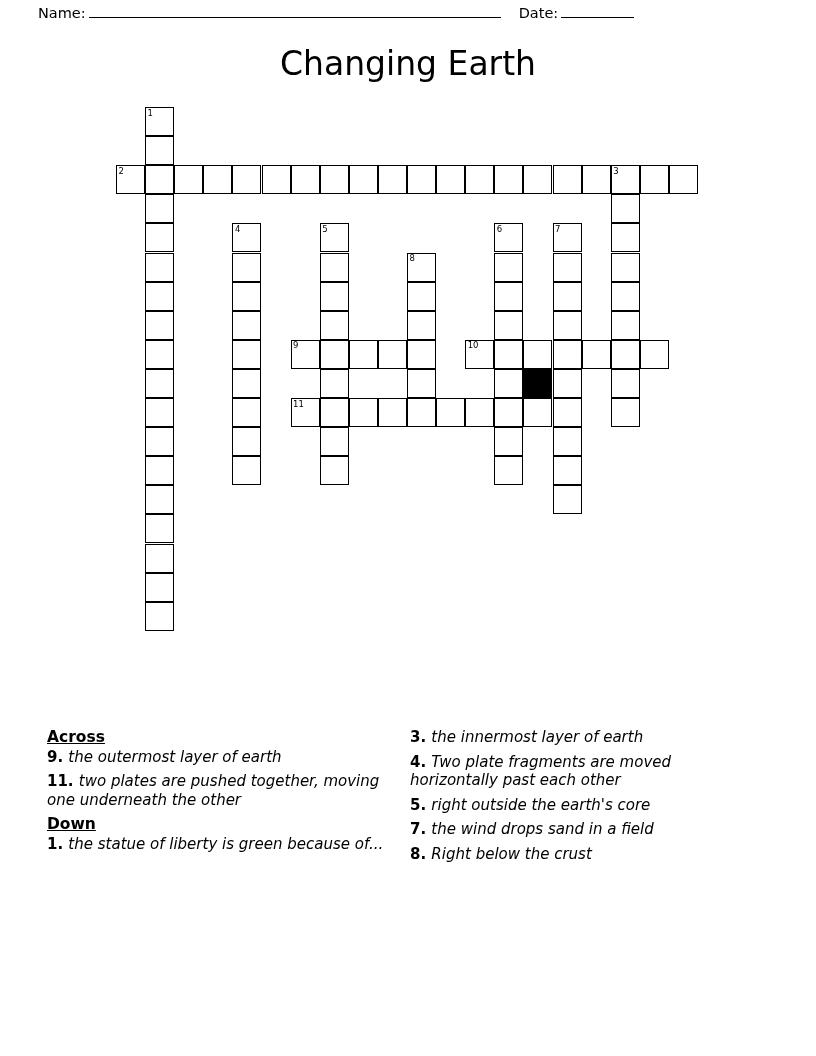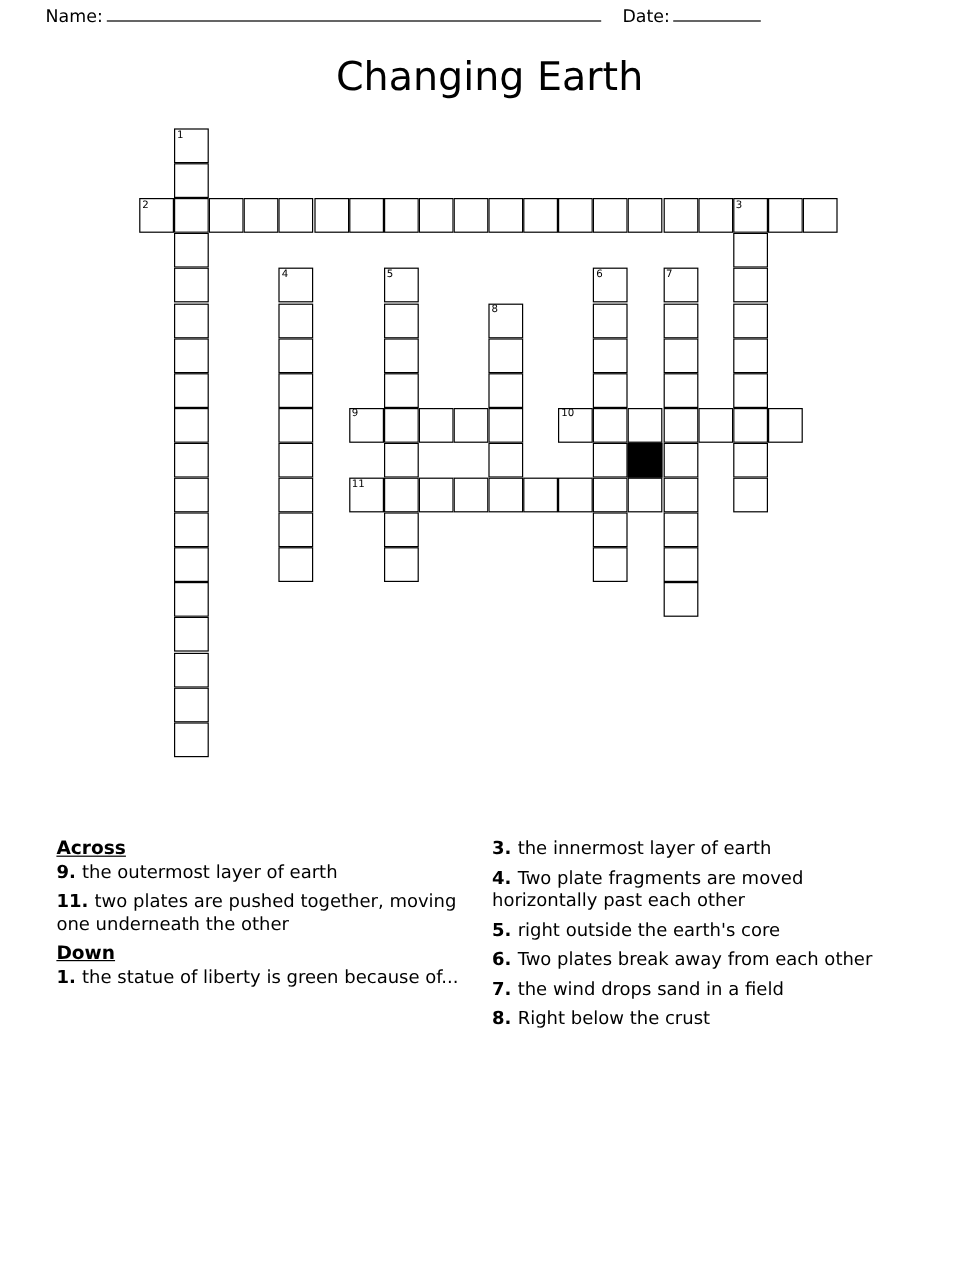--- a/index.html
+++ b/index.html
@@ -84,21 +84,21 @@
     line-height: 10px;
     font-family: "DejaVu Sans", "Liberation Sans", sans-serif;
     color: #000000;
     pointer-events: none;
   }
 
   
   #clues {
     position: absolute;
     left: 0;
-    top: 698px;
+    top: 728px;
     width: 799px;
     height: 300px;
   }
   .clue-col {
     position: absolute;
     top: 0;
     width: 340px;
     font-size: 15px;
     line-height: 18.5px;
   }
@@ -114,20 +114,21 @@
   }
   .clue-item {
     margin: 0 0 6px 0;
     display: block;
   }
   .clue-num {
     font-weight: bold;
   }
   .clue-text {
     font-weight: normal;
+    font-style: italic;
   }
 </style>
 </head>
 <body>
 
 <div class="header-row">
   <span class="hdr-label name-label">Name:</span>
   <span class="hdr-rule name-rule"></span>
   <span class="hdr-label date-label">Date:</span>
   <span class="hdr-rule date-rule"></span>
@@ -267,17 +268,16 @@
       <span class="clue-heading">Across</span>
       <span class="clue-item"><span class="clue-num">9. </span><span class="clue-text">the outermost layer of earth</span></span>
       <span class="clue-item"><span class="clue-num">11. </span><span class="clue-text">two plates are pushed together, moving one underneath the other</span></span>
       <span class="clue-heading">Down</span>
       <span class="clue-item"><span class="clue-num">1. </span><span class="clue-text">the statue of liberty is green because of...</span></span>
     </div>
   <div class="clue-col right" id="clue-col-right">
       <span class="clue-item"><span class="clue-num">3. </span><span class="clue-text">the innermost layer of earth</span></span>
       <span class="clue-item"><span class="clue-num">4. </span><span class="clue-text">Two plate fragments are moved horizontally past each other</span></span>
       <span class="clue-item"><span class="clue-num">5. </span><span class="clue-text">right outside the earth's core</span></span>
-      <span class="clue-item"><span class="clue-num">6. </span><span class="clue-text">Two plates break away from each other</span></span>
       <span class="clue-item"><span class="clue-num">7. </span><span class="clue-text">the wind drops sand in a field</span></span>
       <span class="clue-item"><span class="clue-num">8. </span><span class="clue-text">Right below the crust</span></span>
     </div>
 </div>
 
 </body></html>

